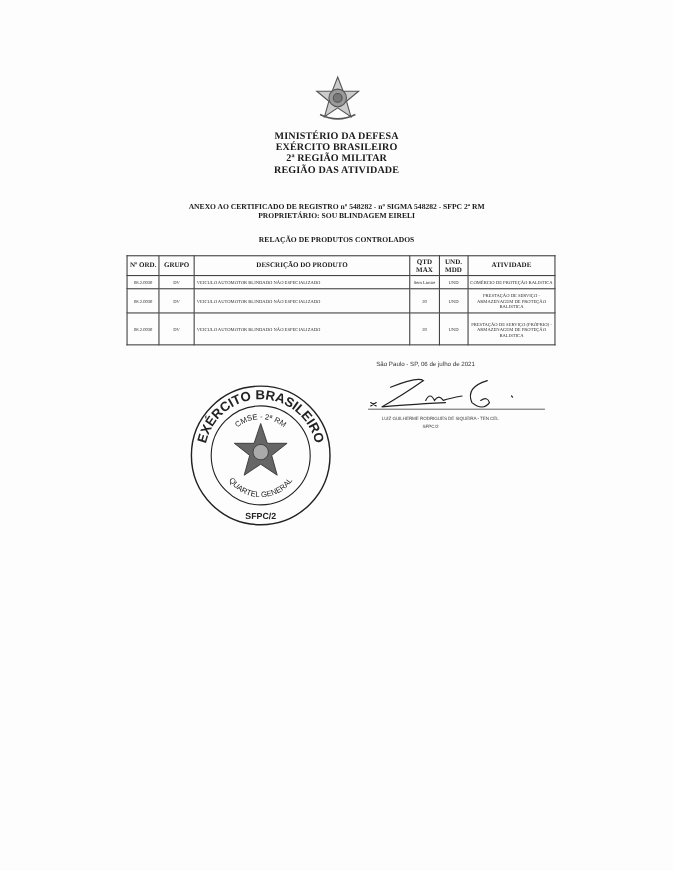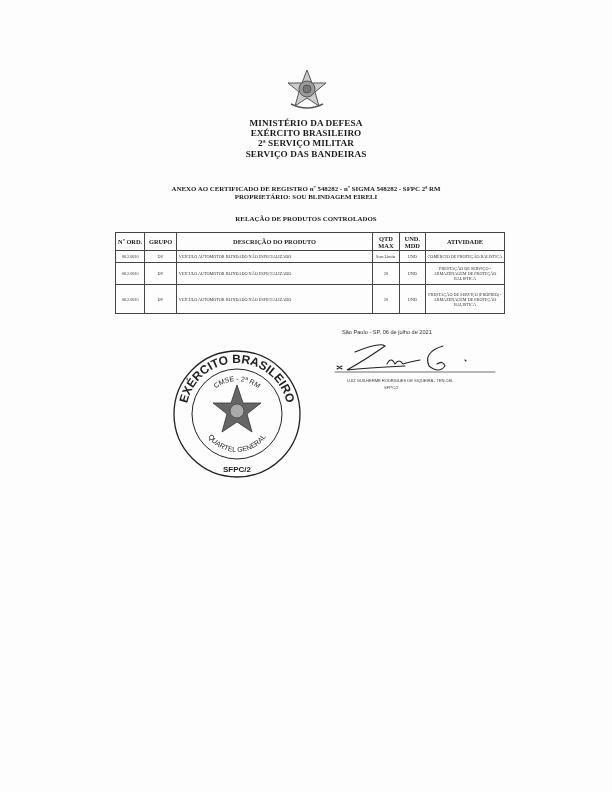--- a/index.html
+++ b/index.html
@@ -33,22 +33,22 @@
       <polygon points="22,2 27,15 41,15 30,24 34,38 22,30 10,38 14,24 3,15 17,15" fill="#ccc"></polygon>
       <circle cx="22" cy="21" r="8" fill="#999"></circle>
       <circle cx="22" cy="21" r="4" fill="#777"></circle>
       <path d="M6,36 Q22,44 38,36" stroke-width="1.5"></path>
     </g>
   </svg>
 
   <div class="header">
     <div>MINISTÉRIO DA DEFESA</div>
     <div>EXÉRCITO BRASILEIRO</div>
-    <div>2ª SERVIÇO MILITAR</div>
-    <div>SERVIÇO DAS BANDEIRAS</div>
+    <div>2ª REGIÃO MILITAR</div>
+    <div>REGIÃO DAS ATIVIDADE</div>
   </div>
 
   <div class="annex">
     <div>ANEXO AO CERTIFICADO DE REGISTRO nº 548282 - nº SIGMA 548282 -  SFPC 2ª RM</div>
     <div>PROPRIETÁRIO: SOU BLINDAGEM EIRELI</div>
   </div>
 
   <div class="relacao">RELAÇÃO DE PRODUTOS CONTROLADOS</div>
 
   <table class="prod">

